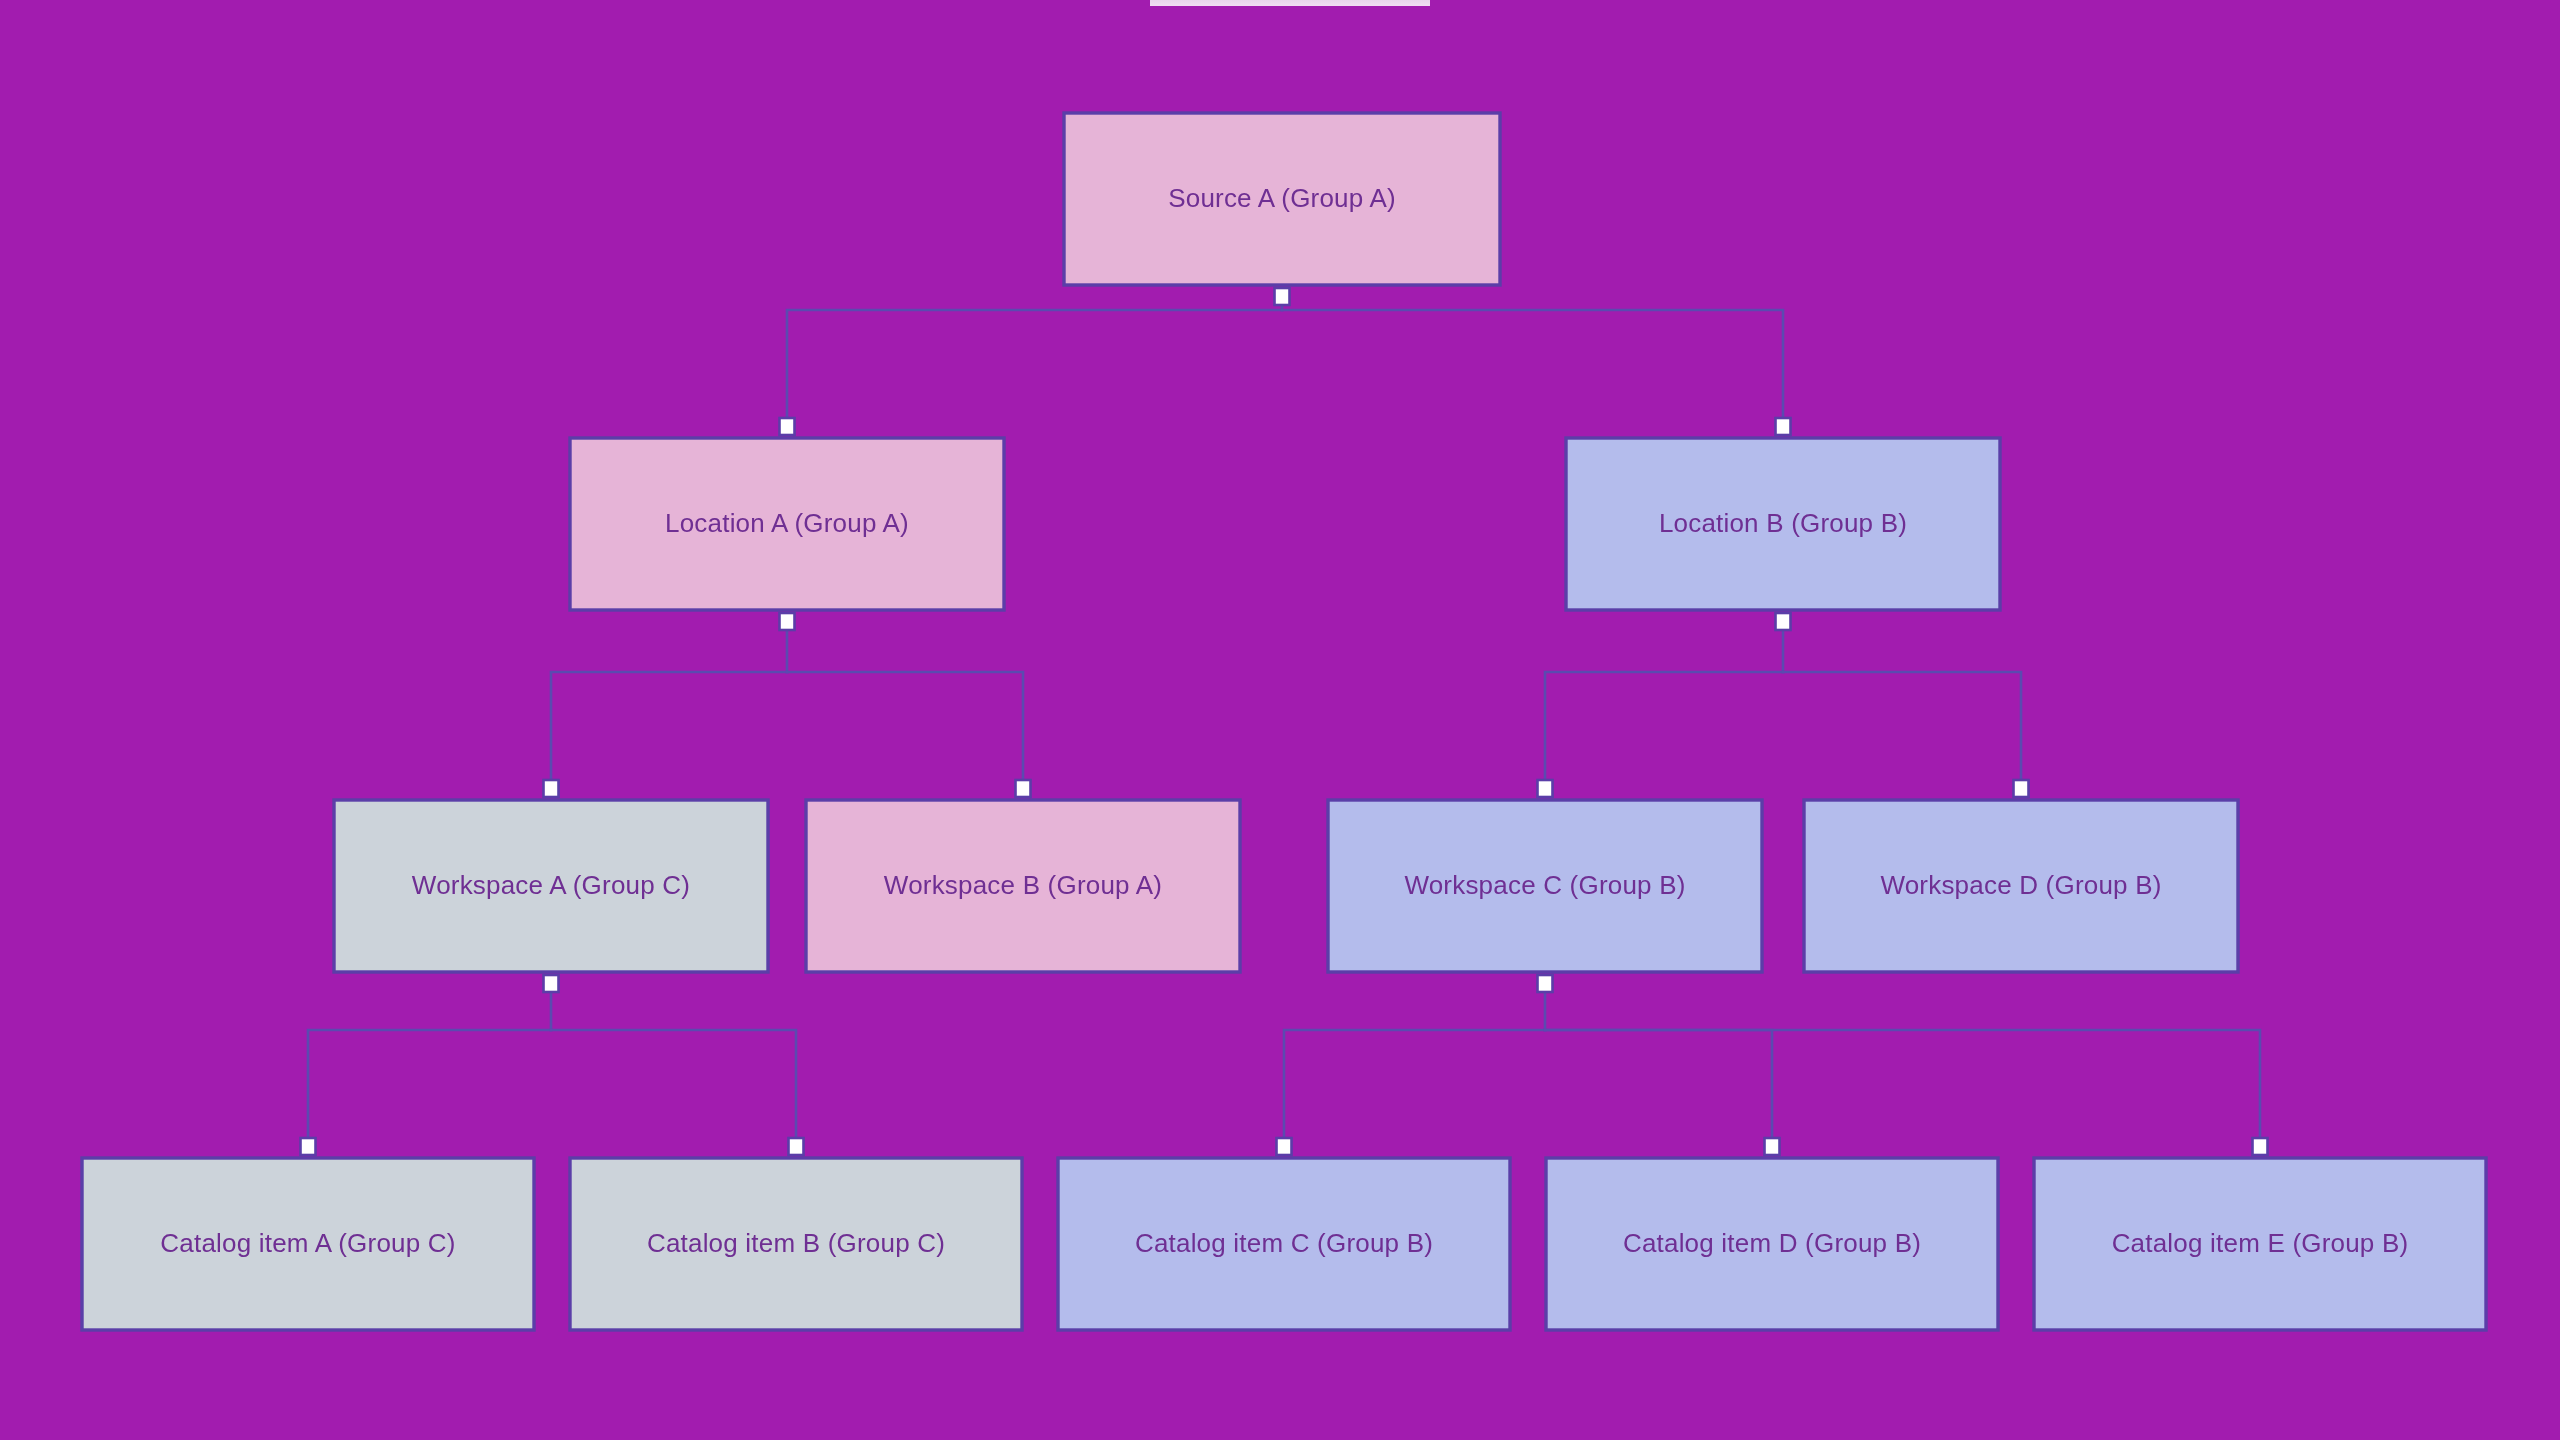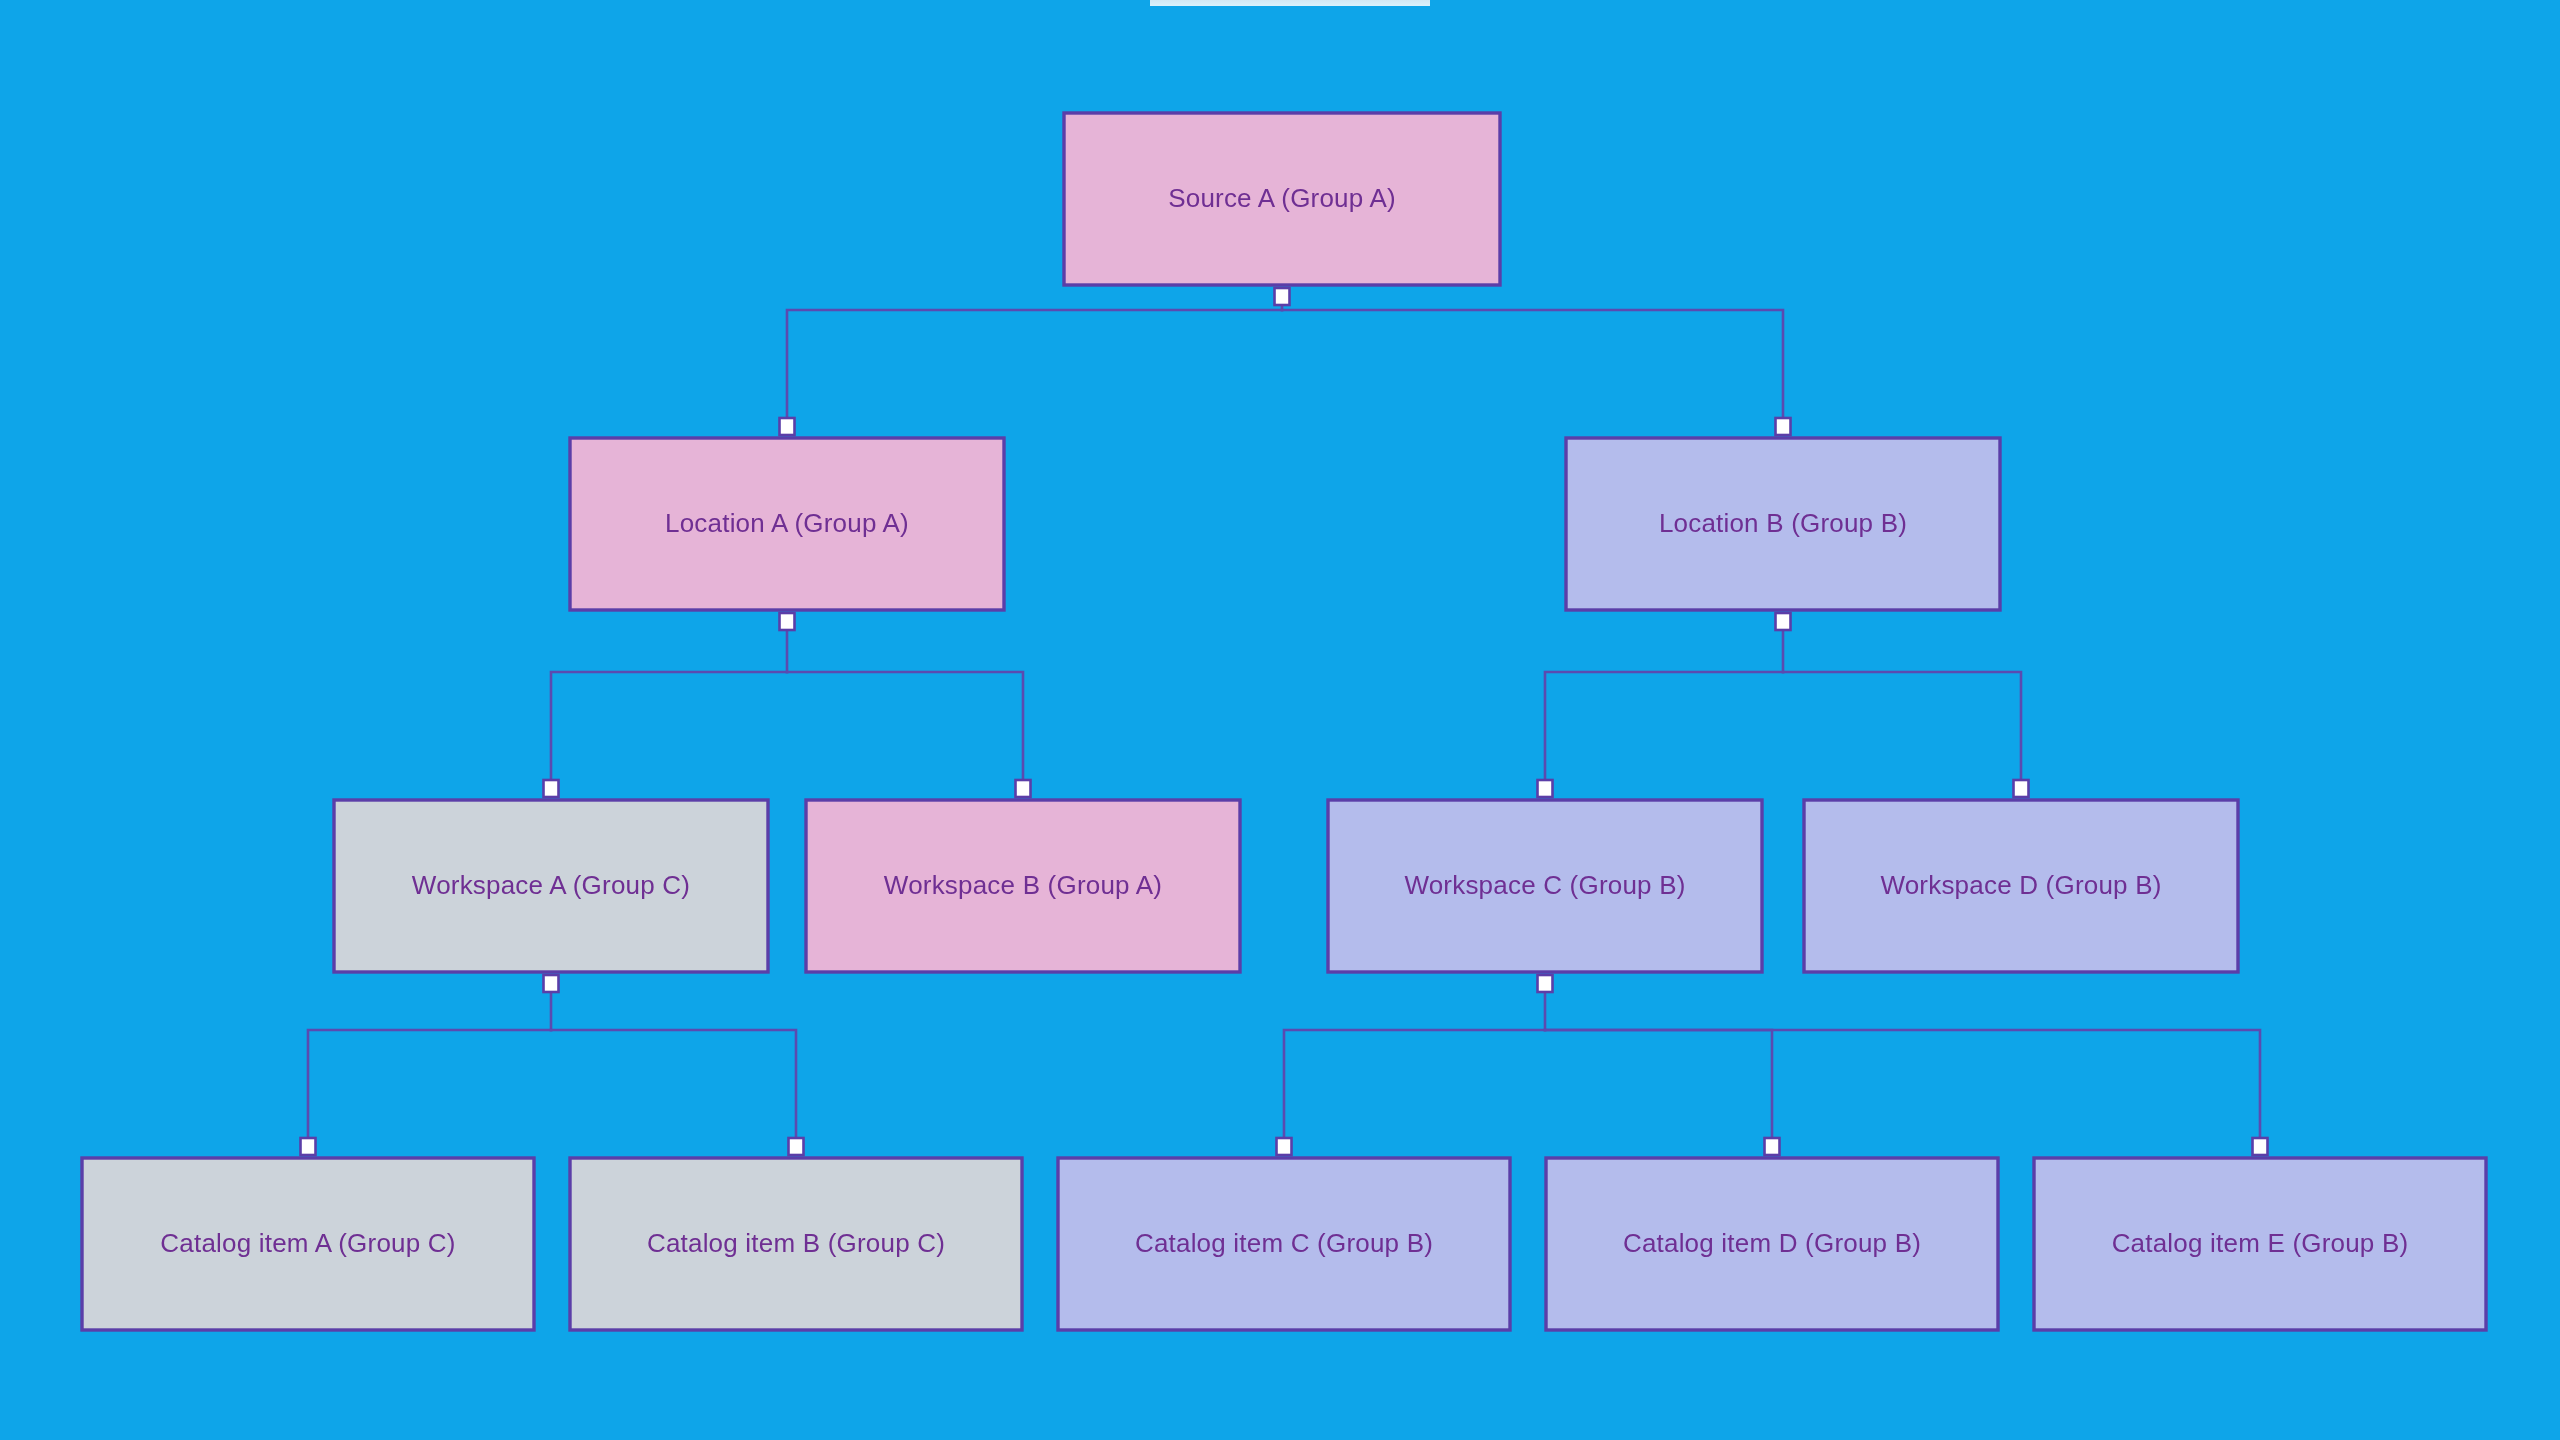--- a/index.html
+++ b/index.html
@@ -10,21 +10,21 @@
   body {
     width: 2560px;
     height: 1440px;
     overflow: hidden;
     font-family: "Liberation Sans", sans-serif;
   }
   #canvas {
     position: relative;
     width: 2560px;
     height: 1440px;
-    background: #0ea5e9;
+    background: #a21caf;
   }
   #topfade {
     position: absolute;
     left: 1150px;
     top: 0;
     width: 280px;
     height: 6px;
     background: linear-gradient(to bottom, #f4f4f6, #ffffff);
     opacity: 0.85;
   }

